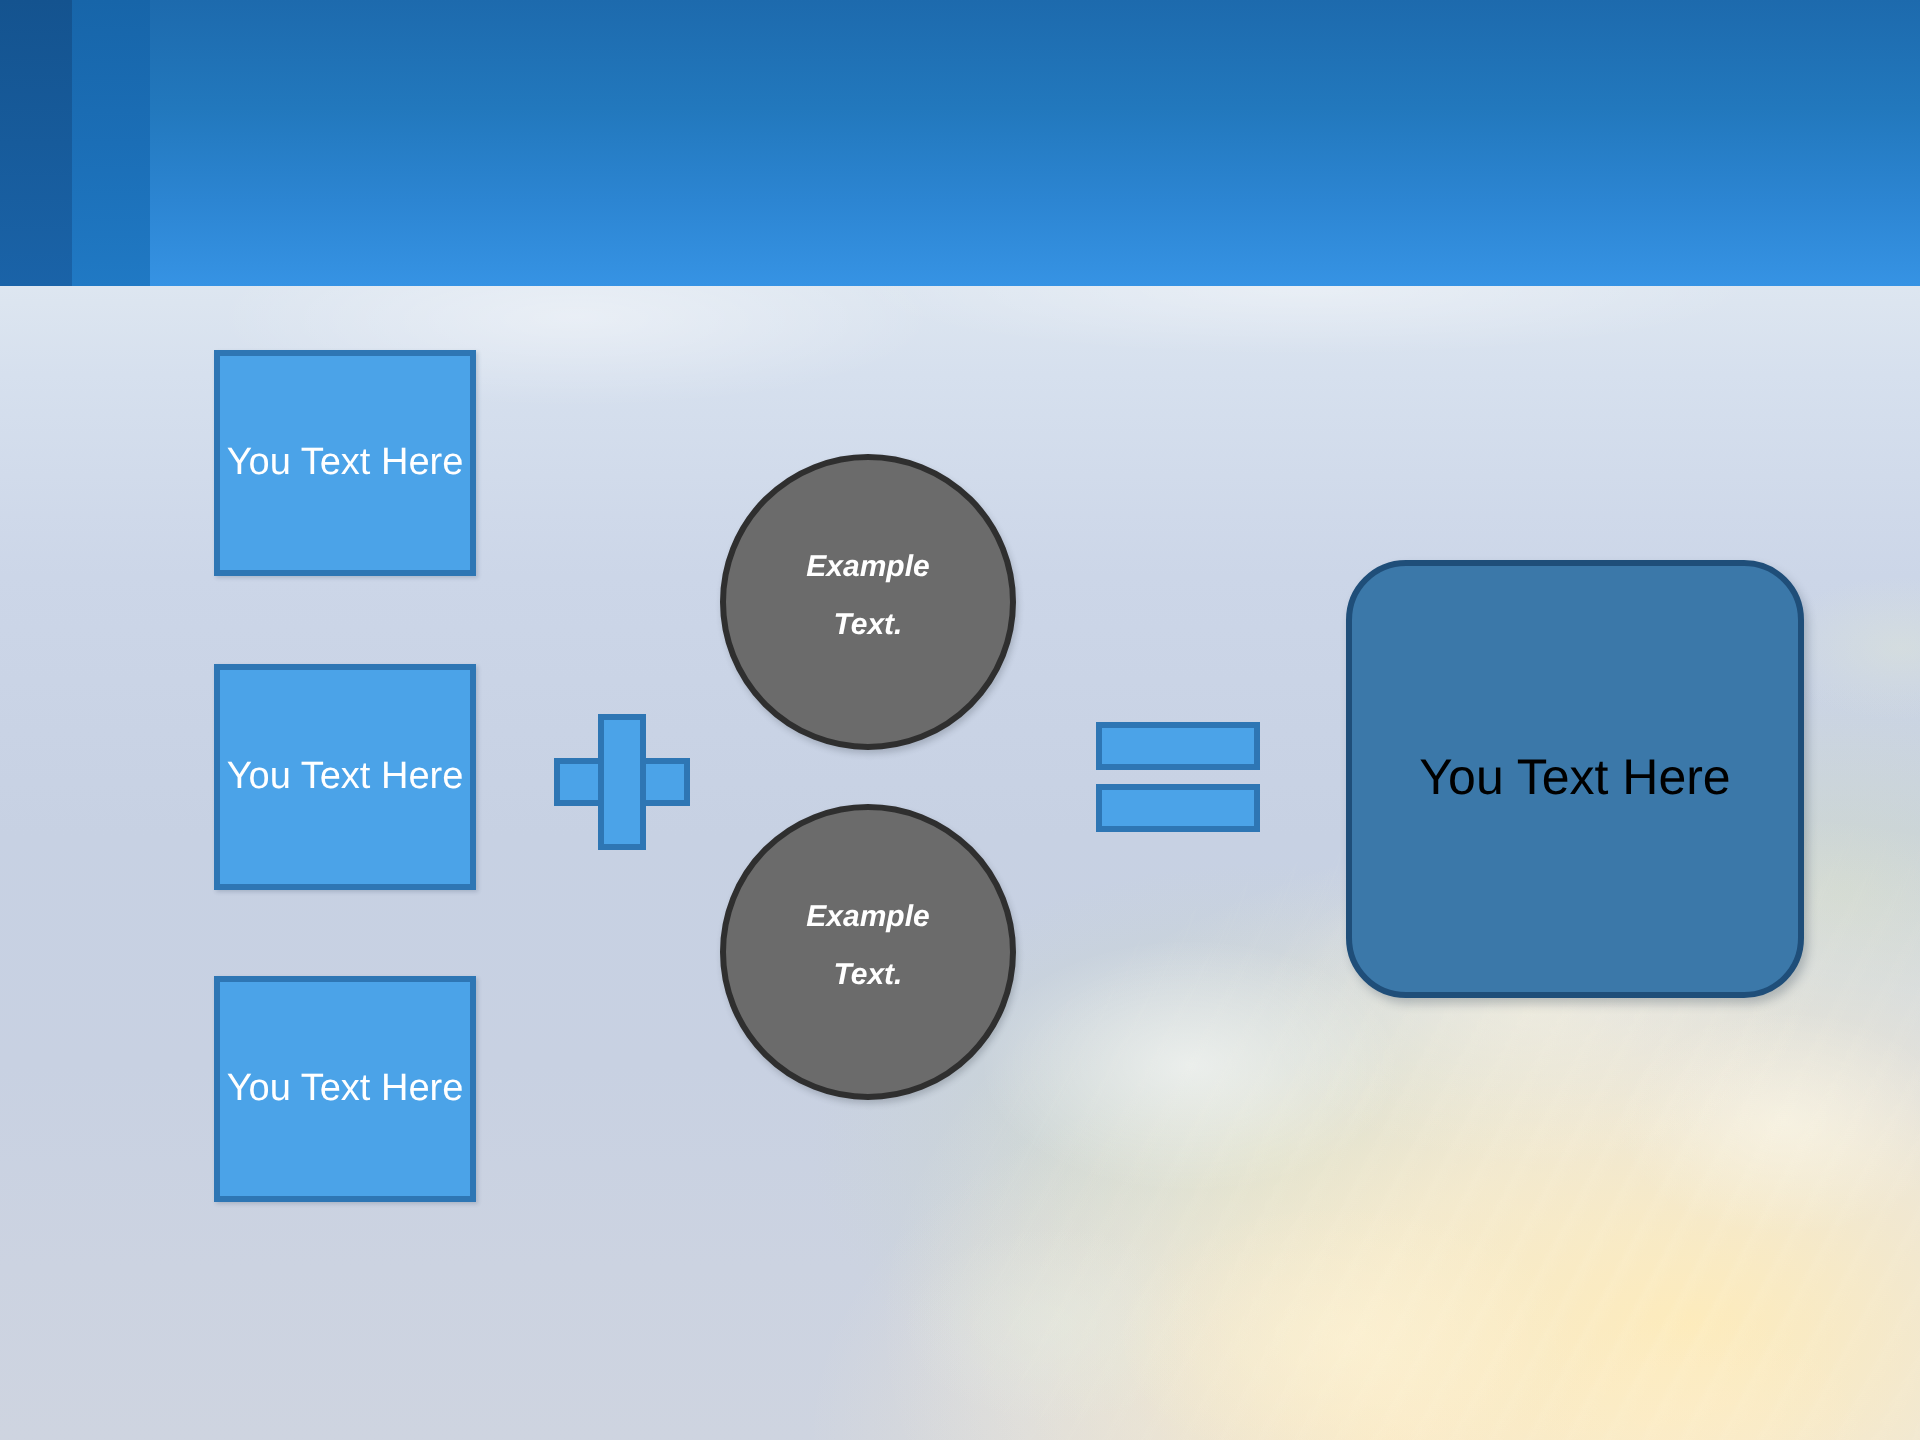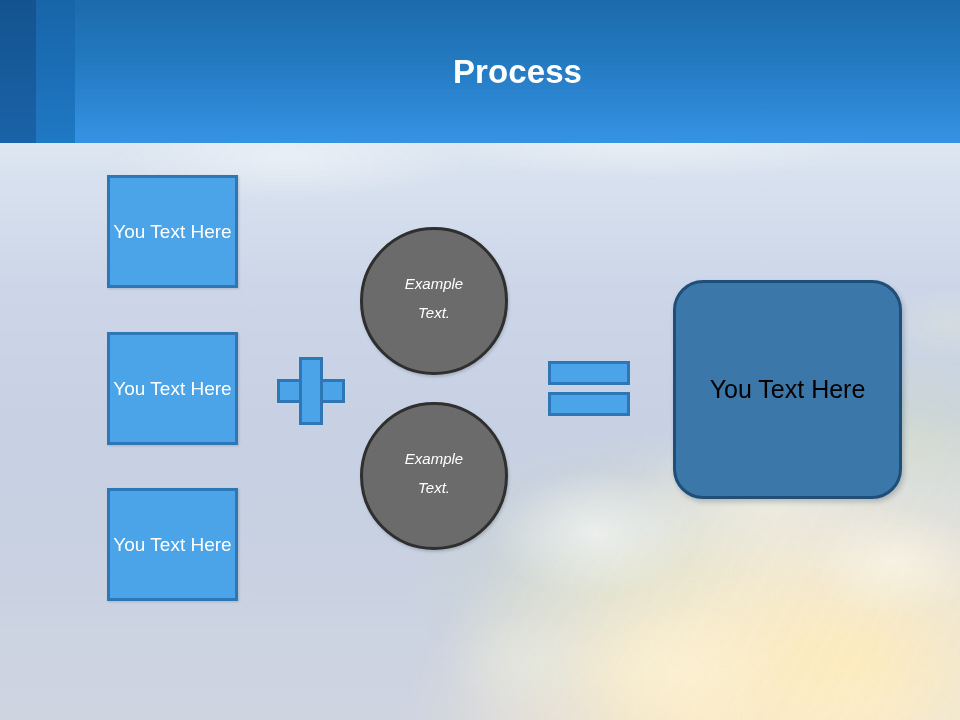--- a/index.html
+++ b/index.html
@@ -181,21 +181,21 @@
   .circle {
     position: absolute;
     width: 148px;
     height: 148px;
     border-radius: 50%;
     box-sizing: border-box;
     background: #6b6b6b;
     border: 3px solid #2f2f2f;
     color: #ffffff;
     font-size: 15px;
-    font-weight: normal;
+    font-weight: bold;
     font-style: italic;
     line-height: 1.55;
     text-align: center;
     display: flex;
     align-items: center;
     justify-content: center;
     box-shadow: 1px 2px 3px rgba(40,50,60,0.22);
   }
   #circle-1 { left: 360px; top: 227px; }
   #circle-2 { left: 360px; top: 402px; }
@@ -248,21 +248,20 @@
   <div class="bg-photo"></div>
   <div class="bg-mottle"></div>
   <div class="bg-streaks"></div>
 
   <div class="header">
     <div class="header-band-dark"></div>
     <div class="header-band-mid"></div>
     <div class="header-main"></div>
   </div>
   <div class="header-title">
-    <span class="strong">Process</span>
   </div>
 
   <div class="input-box" id="box-1">
     <span>You Text Here</span>
   </div>
   <div class="input-box" id="box-2">
     <span>You Text Here</span>
   </div>
   <div class="input-box" id="box-3">
     <span>You Text Here</span>

